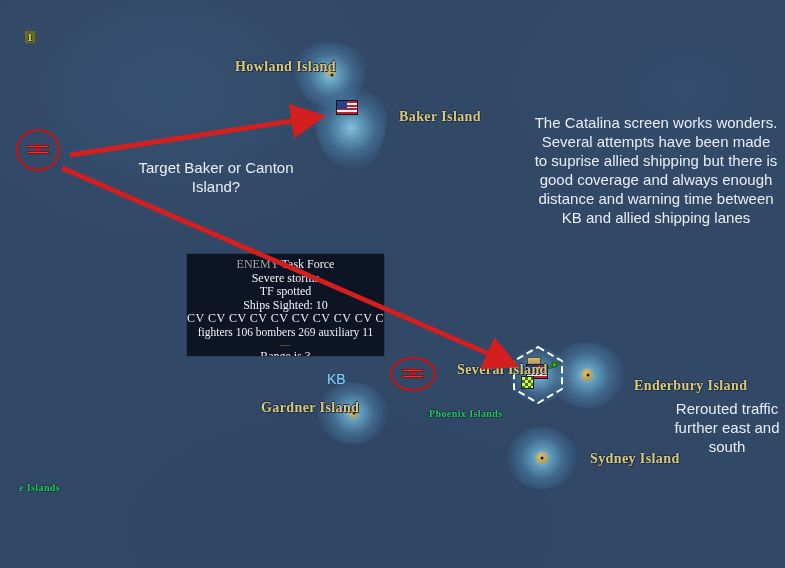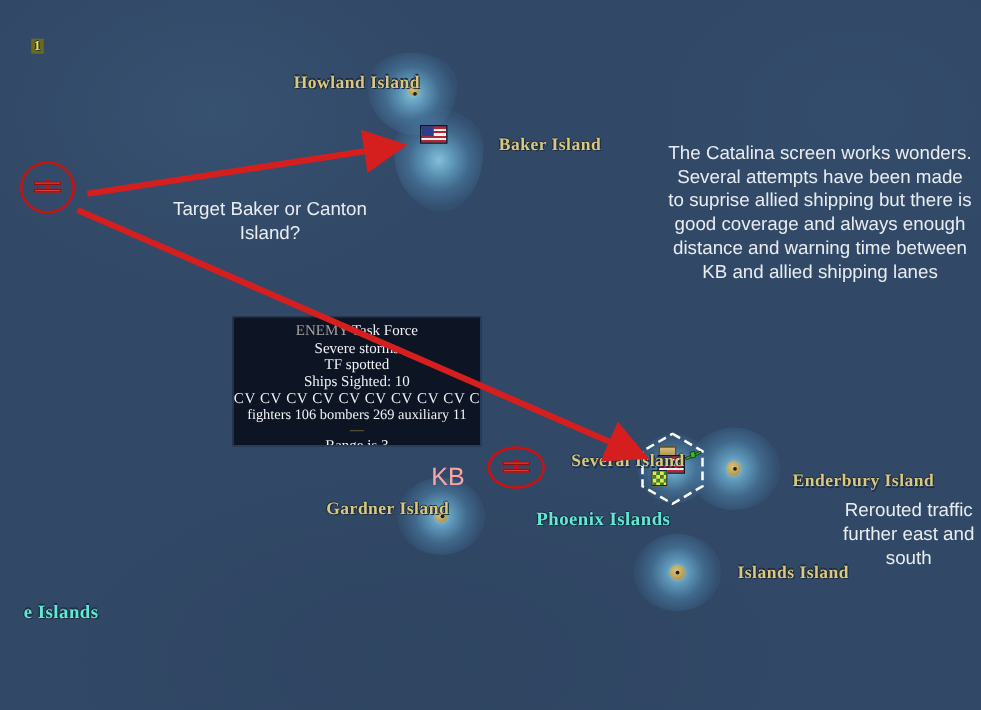--- a/index.html
+++ b/index.html
@@ -89,22 +89,22 @@
     font-weight: bold;
     font-size: 14px;
     color: #d9c87e;
     letter-spacing: 0.4px;
     text-shadow: 1px 1px 0 #1d2c40, -1px 0 0 #1d2c40, 0 -1px 0 #1d2c40;
     white-space: nowrap;
     pointer-events: none;
     margin-left: 33px;
   }
   .map-label.group {
-    color: #5eead4;
-    font-size: 15px;
+    color: #22c55e;
+    font-size: 10px;
   }
   .map-label.clipped-left {
     left: -14px;
   }
   .map-label.tiny-clip {
     left: -8px;
     font-size: 11px;
     color: #e8e44a;
     background: #6d6a1c;
     padding: 0 2px;
@@ -119,25 +119,24 @@
     line-height: 19px;
     text-align: center;
     pointer-events: none;
   }
   .annot.small {
     font-size: 15px;
     line-height: 19px;
   }
   .kb-label {
     position: absolute;
-    color: #fca5a5;
+    color: #7dd3fc;
     font-family: "Liberation Sans", sans-serif;
-    font-size: 20px;
-    pointer-events: none;
-    margin-left: 18px;
+    font-size: 14px;
+    pointer-events: none;
   }
 
   
   #tooltip {
     position: absolute;
     left: 186px;
     top: 253px;
     width: 199px;
     height: 104px;
     background: #0d1424;
@@ -331,21 +330,21 @@
       <path d="M6 3.0 L9.5 2.0 L10.5 6.5 L7 7.5 Z" fill="#3dbb2a" stroke="#14400c" stroke-width="0.8"></path>
     </svg>
   </div>
   <div class="checker-icon" style="left:521px; top:376px;"></div>
 
   <div class="map-label" style="left:202px; top:59px;">Howland Island</div>
   <div class="map-label" style="left:366px; top:109px;">Baker Island</div>
   <div class="map-label" style="left:424px; top:362px;">Several Island</div>
   <div class="map-label" style="left:601px; top:378px;">Enderbury Island</div>
   <div class="map-label" style="left:228px; top:400px;">Gardner Island</div>
-  <div class="map-label" style="left:557px; top:451px;">Islands Island</div>
+  <div class="map-label" style="left:557px; top:451px;">Sydney Island</div>
 
   <div class="map-label group" style="left:396px; top:408px;">Phoenix Islands</div>
   <div class="map-label group clipped-left" style="top:482px;">e Islands</div>
   <div class="map-label tiny-clip" style="top:31px;">1</div>
 
   <div id="tooltip">
     <div class="tt-line">
       <span class="enemy">ENEMY</span><span> Task Force</span>
     </div>
     <div class="tt-line">Severe storms</div>

